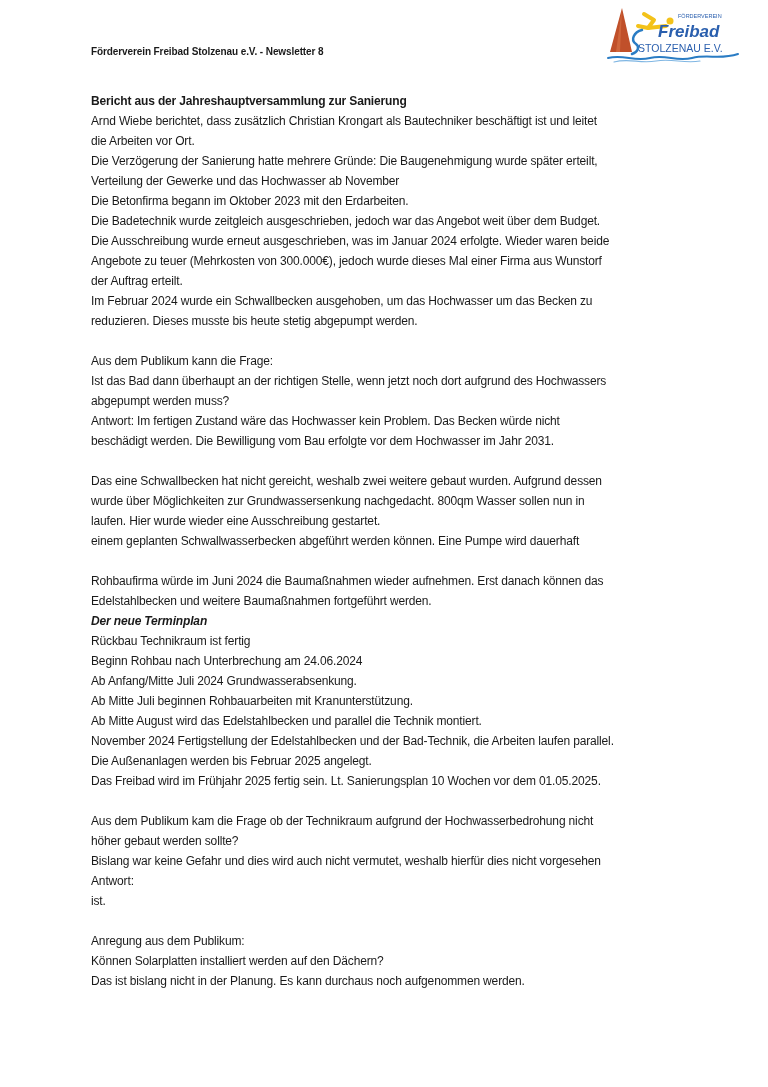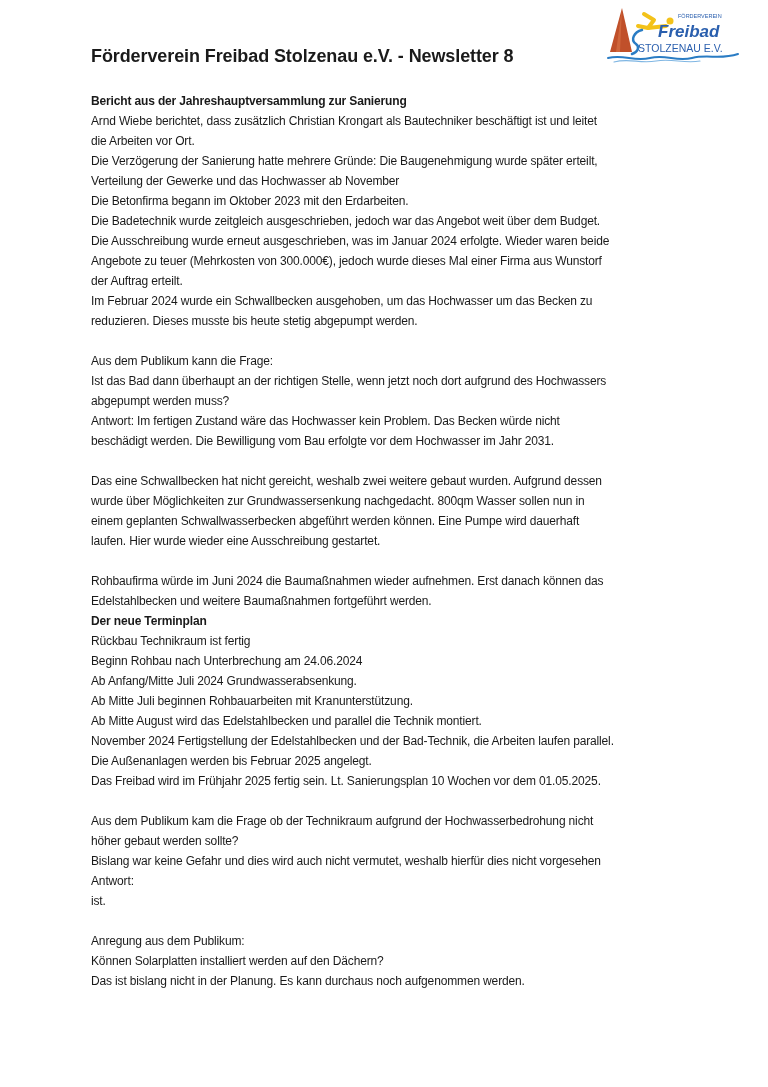--- a/index.html
+++ b/index.html
@@ -3,32 +3,32 @@
   <meta charset="utf-8">
   <style>
     html, body { margin: 0; padding: 0; background: #ffffff; }
     body {
       width: 768px; height: 1087px; position: relative; overflow: hidden;
       font-family: "Liberation Sans", sans-serif; color: #1a1a1a;
     }
     .page { position: absolute; left: 0; top: 0; width: 768px; height: 1087px; }
     .header-title {
       position: absolute; left: 91px; top: 46px;
-      font-size: 18px; font-weight: bold; letter-spacing: -0.1px;
+      font-size: 10px; font-weight: bold; letter-spacing: -0.1px;
     }
     .logo { position: absolute; left: 604px; top: 6px; width: 140px; height: 60px; }
     .logo svg { display: block; }
     .content {
       position: absolute; left: 91px; top: 91px; width: 660px;
       font-size: 12px; line-height: 20px; letter-spacing: -0.15px;
     }
     .content p { margin: 0; white-space: nowrap; }
     .content .gap { height: 20px; }
     .bold { font-weight: bold; }
-    .bold-italic { font-weight: bold; }
+    .bold-italic { font-weight: bold; font-style: italic; }
   </style>
 </head>
 <body>
 
 <div class="page">
 
   <div class="header-title">Förderverein Freibad Stolzenau e.V. - Newsletter 8</div>
 
   <div class="logo">
     <svg width="140" height="60" viewBox="0 0 140 60">
@@ -71,22 +71,22 @@
       <p>Ist das Bad dann überhaupt an der richtigen Stelle, wenn jetzt noch dort aufgrund des Hochwassers</p>
       <p>abgepumpt werden muss?</p>
       <p>Antwort: Im fertigen Zustand wäre das Hochwasser kein Problem. Das Becken würde nicht</p>
       <p>beschädigt werden. Die Bewilligung vom Bau erfolgte vor dem Hochwasser im Jahr 2031.</p>
     </div>
     <div class="gap"></div>
 
     <div>
       <p>Das eine Schwallbecken hat nicht gereicht, weshalb zwei weitere gebaut wurden. Aufgrund dessen</p>
       <p>wurde über Möglichkeiten zur Grundwassersenkung nachgedacht. 800qm Wasser sollen nun in</p>
+      <p>laufen. Hier wurde wieder eine Ausschreibung gestartet.</p>
       <p>einem geplanten Schwallwasserbecken abgeführt werden können. Eine Pumpe wird dauerhaft</p>
-      <p>laufen. Hier wurde wieder eine Ausschreibung gestartet.</p>
     </div>
     <div class="gap"></div>
 
     <div>
       <p>Rohbaufirma würde im Juni 2024 die Baumaßnahmen wieder aufnehmen. Erst danach können das</p>
       <p>Edelstahlbecken und weitere Baumaßnahmen fortgeführt werden.</p>
     </div>
 
     <p class="bold-italic">Der neue Terminplan</p>
     <div>

